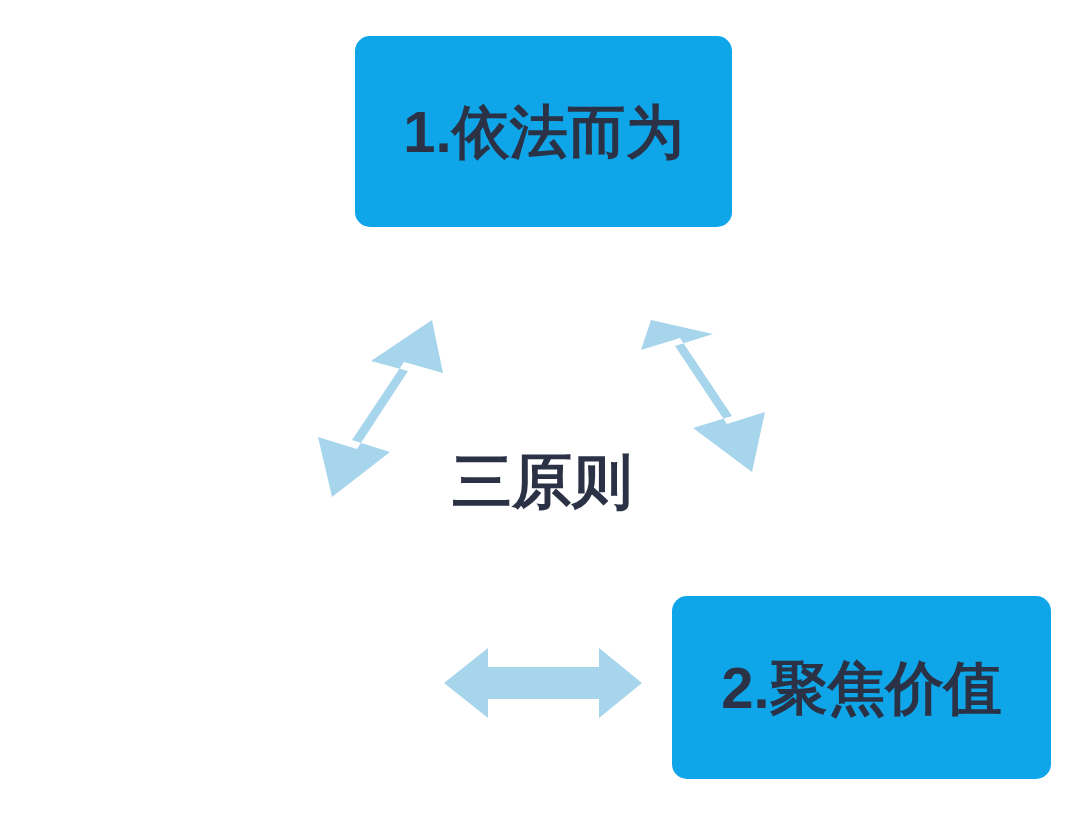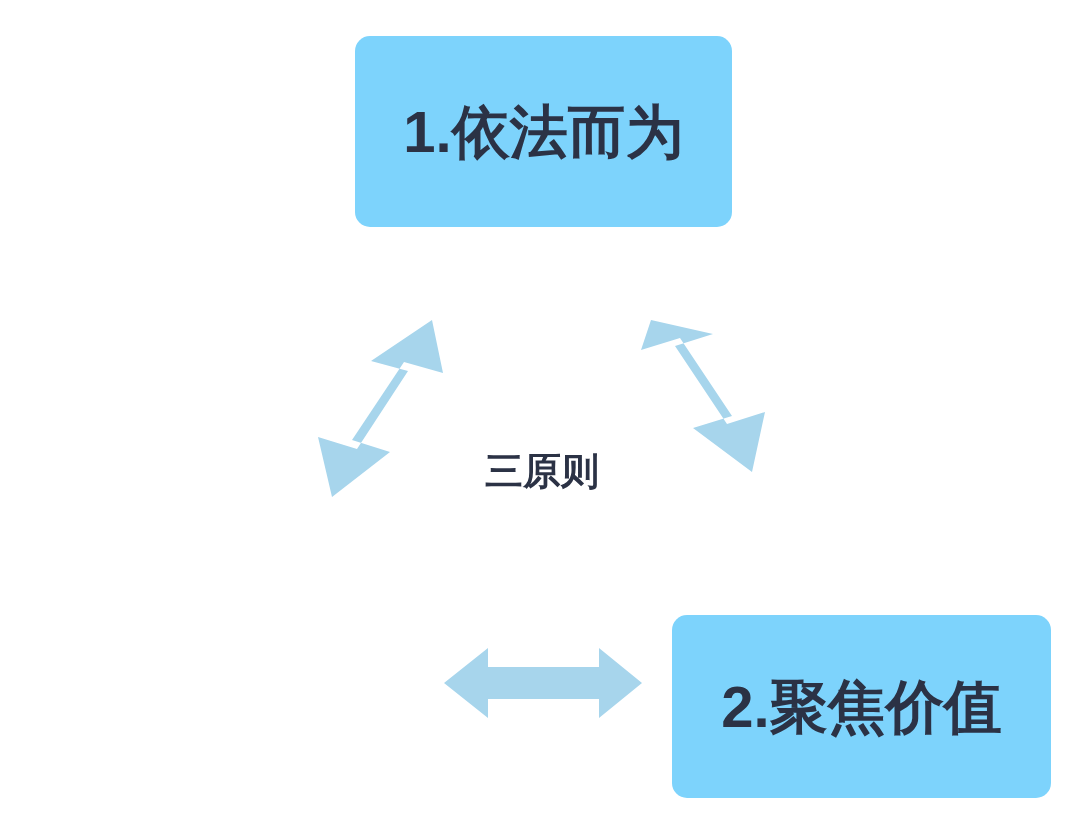--- a/index.html
+++ b/index.html
@@ -19,21 +19,21 @@
     position: absolute;
     left: 0;
     top: 0;
     width: 1084px;
     height: 821px;
   }
 
   
   .node-box {
     position: absolute;
-    background: #7dd3fc;
+    background: #0ea5e9;
     border-radius: 15px;
     display: flex;
     align-items: center;
     justify-content: center;
     box-sizing: border-box;
   }
   .node-label {
     color: #2B3245;
     font-weight: bold;
     font-size: 58px;
@@ -50,35 +50,35 @@
     height: 191px;
   }
   #node-principle-3 {
     left: 34px;
     top: 593px;
     width: 379px;
     height: 183px;
   }
   #node-principle-2 {
     left: 672px;
-    top: 615px;
+    top: 596px;
     width: 379px;
     height: 183px;
   }
 
   
   #center-label {
     position: absolute;
     left: 0;
     top: 452px;
     width: 1084px;
     text-align: center;
     color: #2B3245;
     font-weight: bold;
-    font-size: 38px;
+    font-size: 60px;
     line-height: 1;
     white-space: nowrap;
   }
 
   
   #arrow-layer {
     position: absolute;
     left: 0;
     top: 0;
     width: 1084px;

